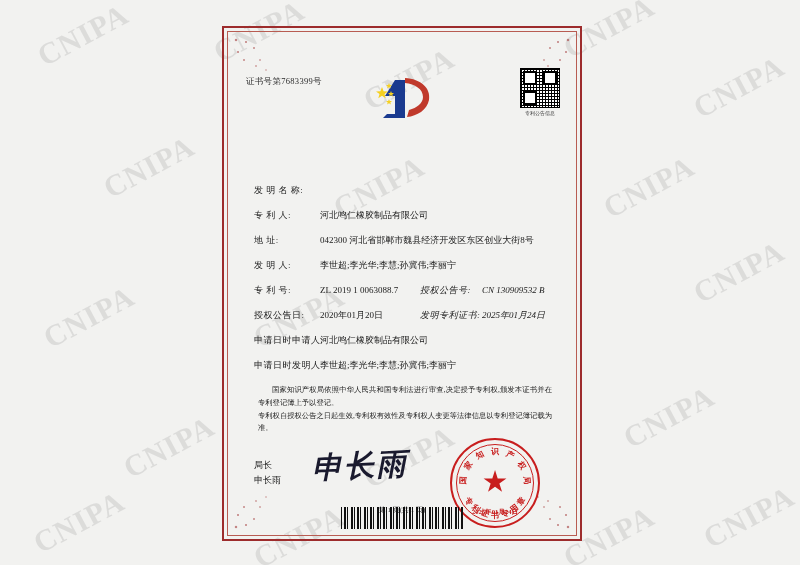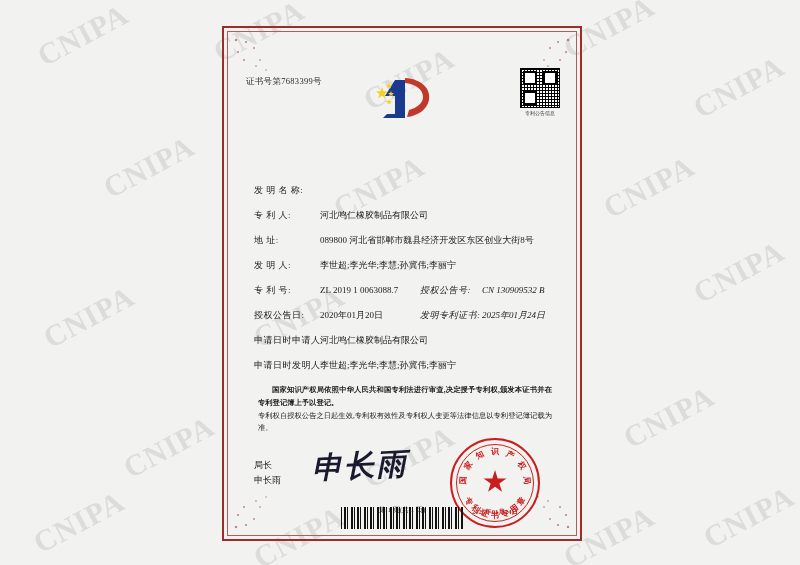--- a/index.html
+++ b/index.html
@@ -203,21 +203,21 @@
     left: 36px;
     right: 30px;
     top: 358px;
     font-family: "Liberation Serif", serif;
     font-size: 7.3px;
     line-height: 1.75;
     color: #1a1a1a;
     text-align: justify;
   }
   .legal p { margin: 0; }
-  .legal p.indent { text-indent: 14px; font-weight: bold; }
+  .legal p.indent { text-indent: 14px; }
 
   
   .sig-block {
     position: absolute;
     left: 32px;
     top: 432px;
     font-family: "Liberation Serif", serif;
     font-size: 9px;
     color: #1a1a1a;
     line-height: 1.7;
@@ -383,21 +383,21 @@
         <div class="lbl">发 明 名 称:</div>
       </div>
 
       <div class="row">
         <div class="lbl">专 利 人:</div>
         <div class="val">河北鸣仁橡胶制品有限公司</div>
       </div>
 
       <div class="row">
         <div class="lbl">地        址:</div>
-        <div class="val">089800 河北省邯郸市魏县经济开发区东区创业大街8号</div>
+        <div class="val">042300 河北省邯郸市魏县经济开发区东区创业大街8号</div>
       </div>
 
       <div class="row">
         <div class="lbl">发 明 人:</div>
         <div class="val">李世超;李光华;李慧;孙冀伟;李丽宁</div>
       </div>
 
       <div class="row two">
         <div class="col left">
           <div class="lbl">专 利 号:</div>

